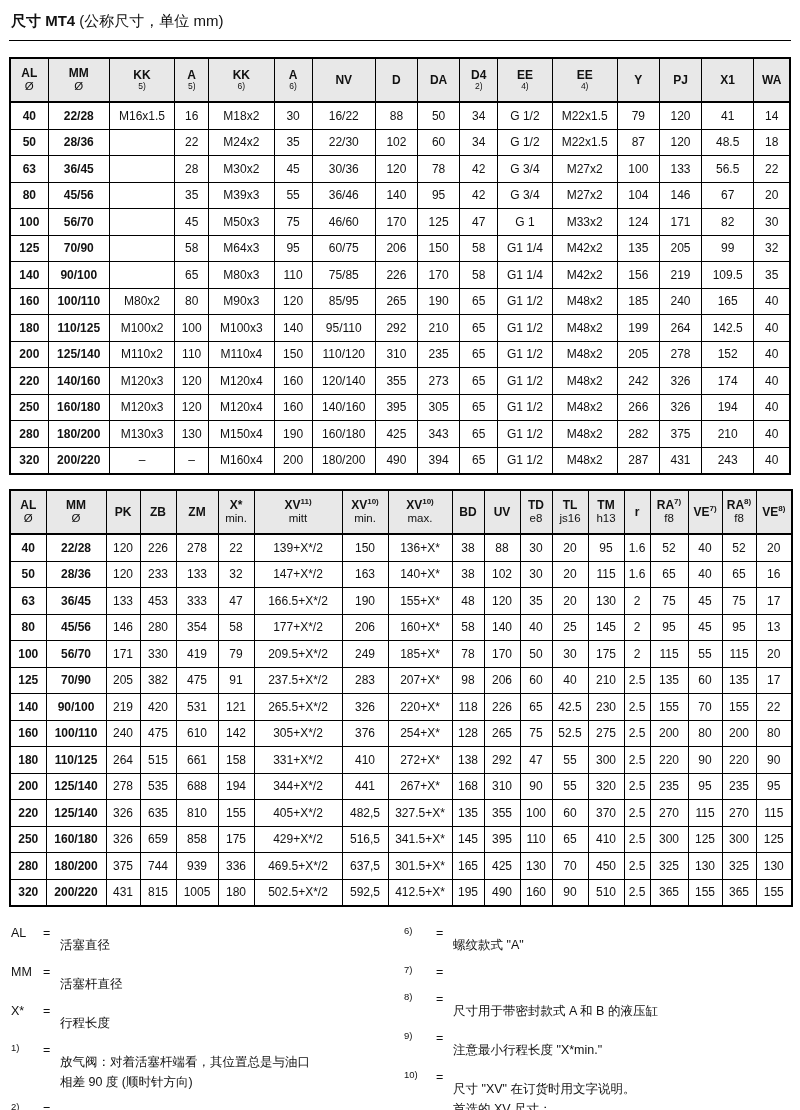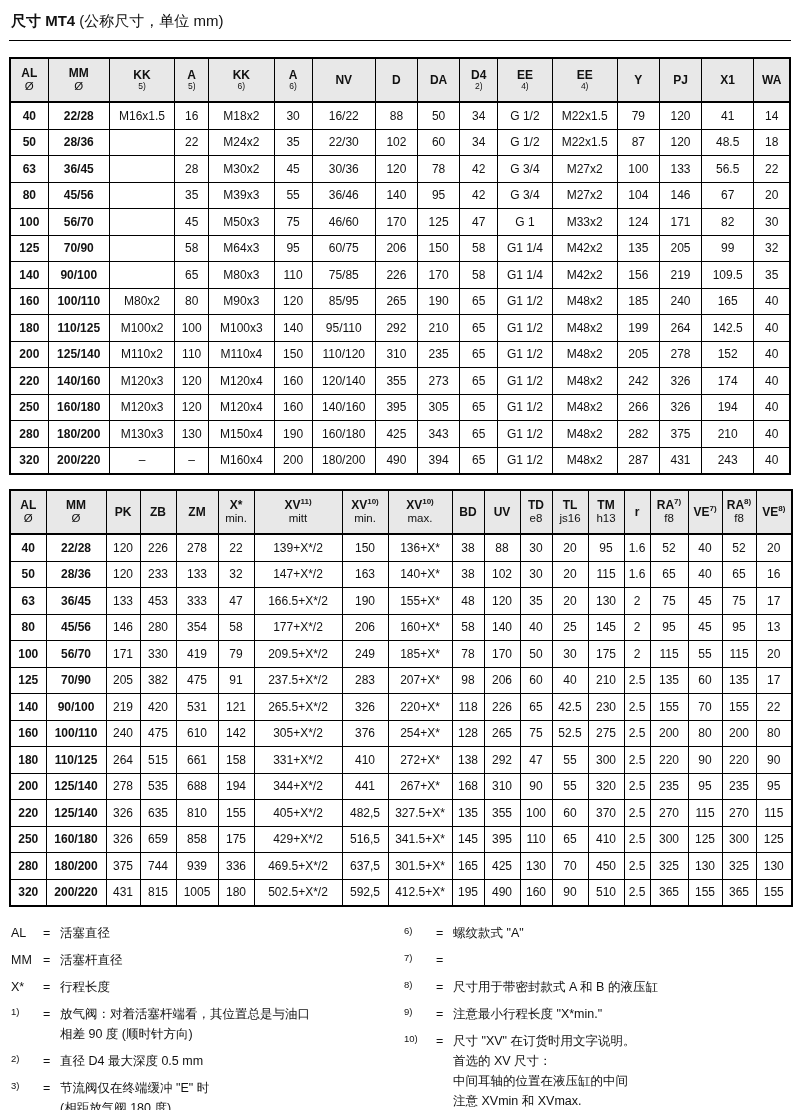--- a/index.html
+++ b/index.html
@@ -57,21 +57,21 @@
   #table2 col:nth-child(19){width:36px}
 
   
   .legend { display:flex; margin-top:16px; font-size:12.5px; }
   .legend-col { width:50%; box-sizing:border-box; padding-left:2px; }
   .legend-col.right { padding-left:4px; }
   .legend-item { display:flex; margin-bottom:7px; line-height:20px; }
   .legend-key { width:32px; flex-shrink:0; }
   .legend-key.supkey { font-size:9.5px; line-height:16px; }
   .legend-eq { width:17px; flex-shrink:0; }
-  .legend-lines { flex:1; }
+  .legend-lines { flex:1;margin-top:12px; }
 </style>
 </head>
 <body>
 
 <div class="title">
   <span class="t-bold">尺寸 MT4</span><span> (公称尺寸，单位 mm)</span>
 </div>
 <hr class="title-rule">
 
 <table id="table1">

